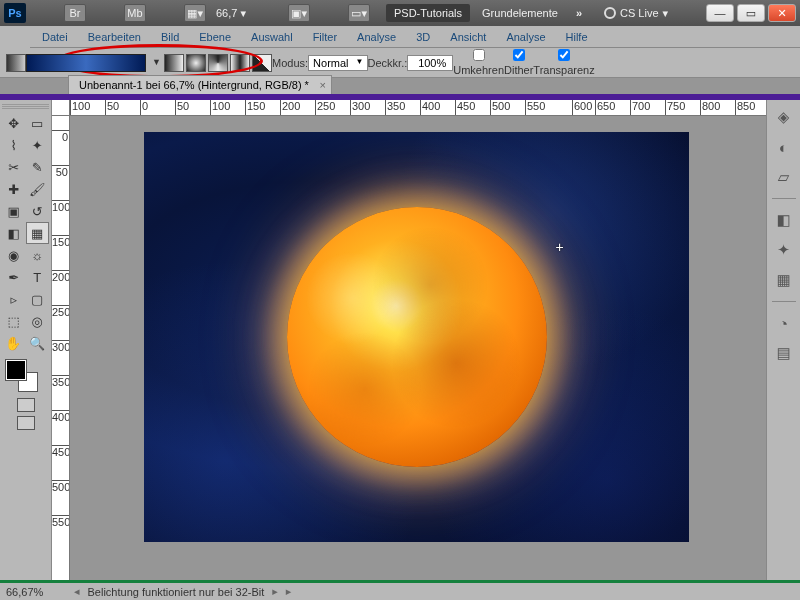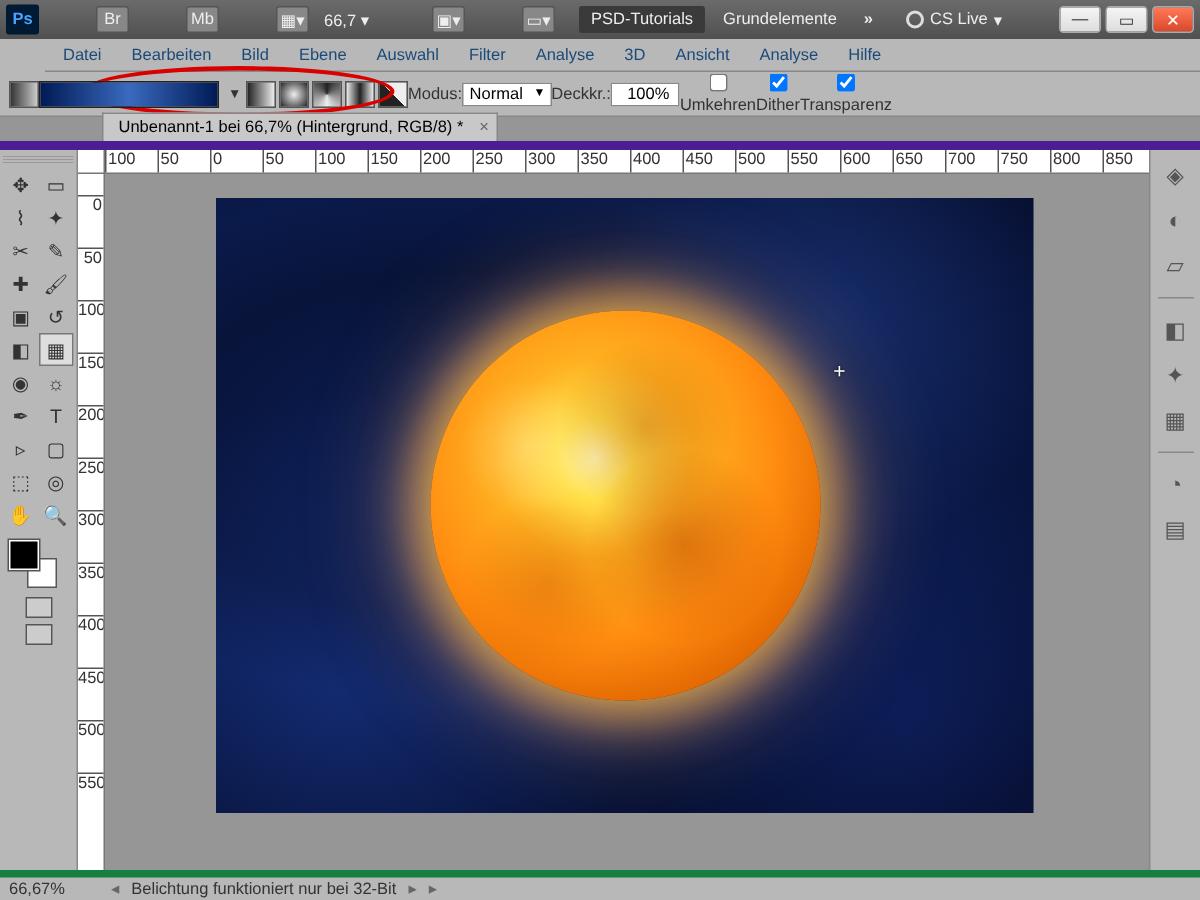--- a/index.html
+++ b/index.html
@@ -74,21 +74,21 @@
 .sun-glow { position: absolute; left: 50%; top: 50%; width: 360px; height: 360px; transform: translate(-50%,-50%); border-radius: 50%; background: radial-gradient(circle, rgba(255,230,120,0.7) 36%, rgba(255,180,40,0.5) 42%, rgba(180,120,255,0.25) 52%, rgba(80,100,220,0.1) 62%, transparent 72%); filter: blur(4px); }
 .sun { position: absolute; left: 50%; top: 50%; width: 260px; height: 260px; transform: translate(-50%,-50%); border-radius: 50%; background: radial-gradient(circle at 42% 38%, #fff6b0 0%, #ffe04a 12%, #ffb020 30%, #ff8c10 55%, #e06500 78%, #b84800 100%); box-shadow: 0 0 30px 10px rgba(255,200,60,0.6), 0 0 60px 25px rgba(255,150,30,0.35); }
 .sun::after { content:""; position:absolute; inset:0; border-radius:50%; background: radial-gradient(circle at 65% 60%, rgba(180,60,0,0.45), transparent 28%), radial-gradient(circle at 30% 70%, rgba(200,80,0,0.35), transparent 22%), radial-gradient(circle at 55% 30%, rgba(160,50,0,0.3), transparent 25%), radial-gradient(circle at 25% 35%, rgba(255,240,180,0.35), transparent 18%); }
 .cursor { position: absolute; left: 75.5%; top: 26%; color: #fff; font-size: 14px; text-shadow: 0 0 2px #000; pointer-events:none; }
 
 .panel-rail { width: 34px; background: #b8b8b8; border-left: 1px solid #888; padding-top: 6px; display: flex; flex-direction: column; align-items: center; gap: 8px; }
 .rail-ic { width: 22px; height: 22px; display: flex; align-items: center; justify-content: center; color: #555; cursor: pointer; font-size: 15px; }
 .rail-sep { width: 24px; height: 1px; background: #888; margin: 2px 0; }
 
 
-.status { height: 20px; background: #b8b8b8; border-top: 5px solid #15803d; display: flex; align-items: center; padding: 0 6px; gap: 8px; color: #333; }
+.status { height: 20px; background: #b8b8b8; border-top: 3px solid #15803d; display: flex; align-items: center; padding: 0 6px; gap: 8px; color: #333; }
 .status .z { width: 60px; }
 .status .tri { color: #666; cursor: pointer; }
 </style>
 </head>
 <body>
 
 <div class="titlebar">
   <div class="app-icon">Ps</div>
   <div class="tb-btn">Br</div>
   <div class="tb-btn">Mb</div>
@@ -228,21 +228,21 @@
         <div class="tick" style="left: 140px;">100</div>
         <div class="tick" style="left: 175px;">150</div>
         <div class="tick" style="left: 210px;">200</div>
         <div class="tick" style="left: 245px;">250</div>
         <div class="tick" style="left: 280px;">300</div>
         <div class="tick" style="left: 315px;">350</div>
         <div class="tick" style="left: 350px;">400</div>
         <div class="tick" style="left: 385px;">450</div>
         <div class="tick" style="left: 420px;">500</div>
         <div class="tick" style="left: 455px;">550</div>
-        <div class="tick" style="left: 490px;">600</div>
+        <div class="tick" style="left: 502px;">600</div>
         <div class="tick" style="left: 525px;">650</div>
         <div class="tick" style="left: 560px;">700</div>
         <div class="tick" style="left: 595px;">750</div>
         <div class="tick" style="left: 630px;">800</div>
         <div class="tick" style="left: 665px;">850</div>
       </div>
     <div class="ruler-v" id="ruler-v">
         <div class="tick" style="top: 14px;">0</div>
         <div class="tick" style="top: 49px;">50</div>
         <div class="tick" style="top: 84px;">100</div>

